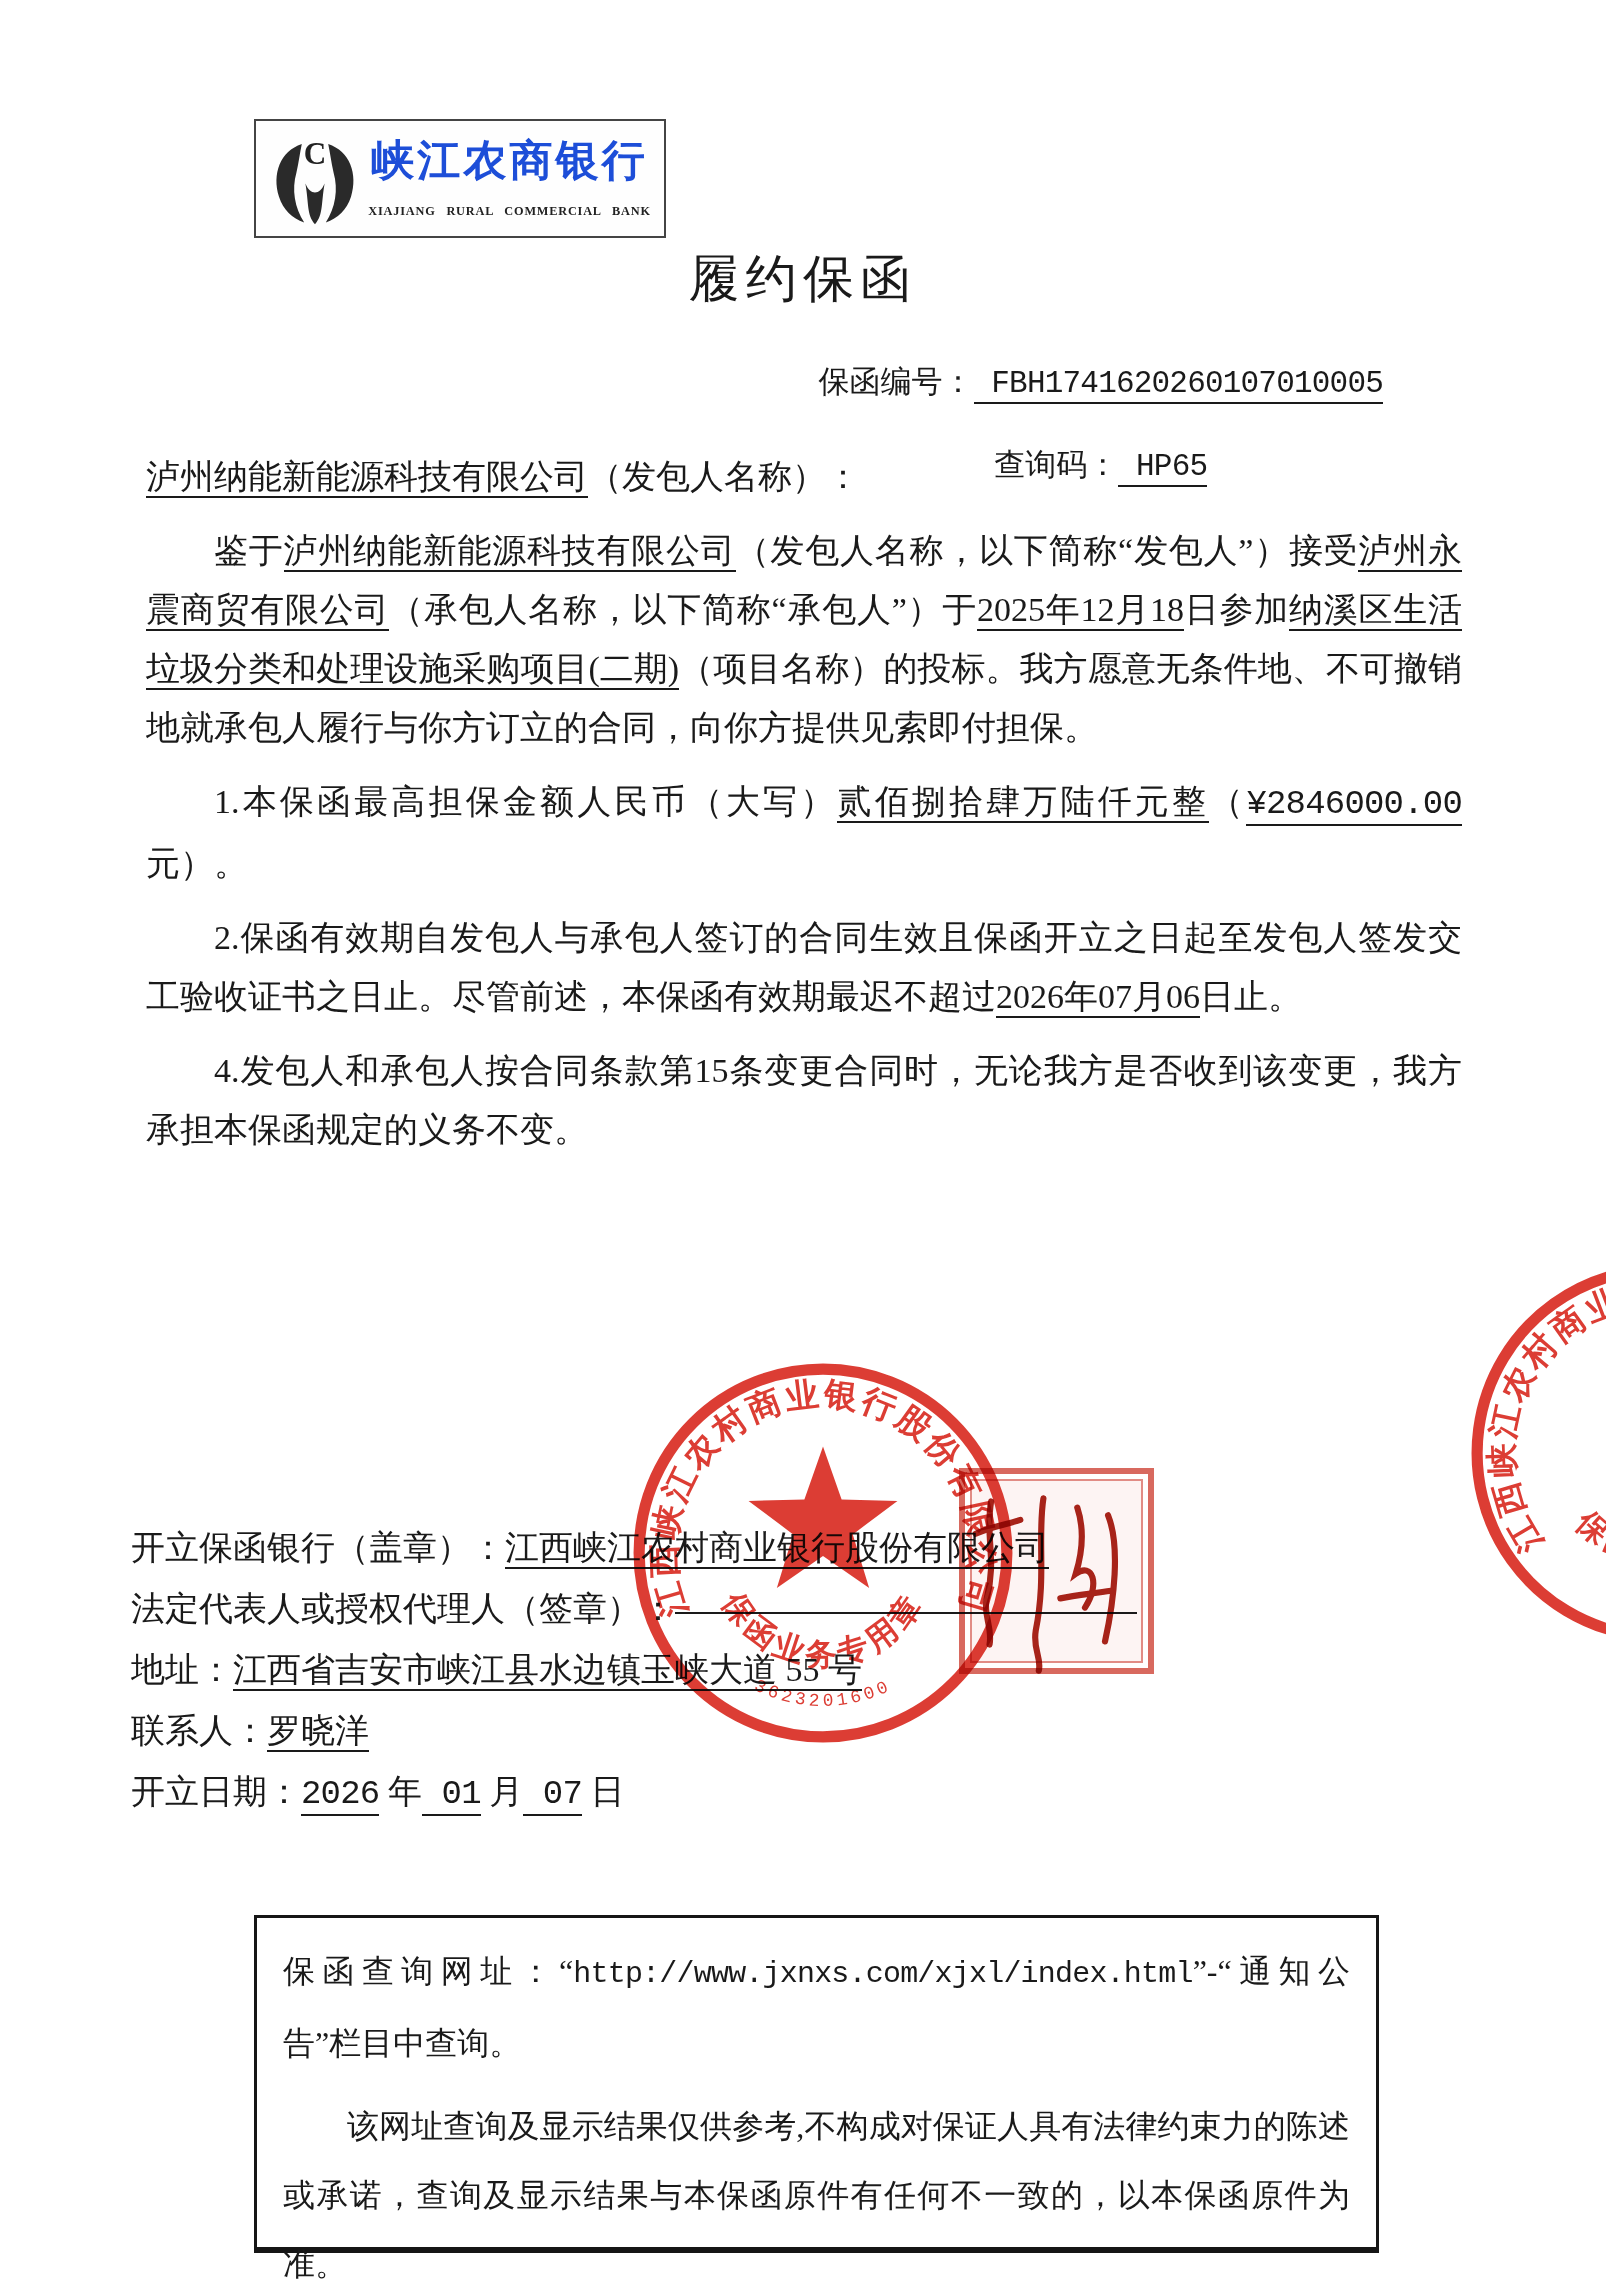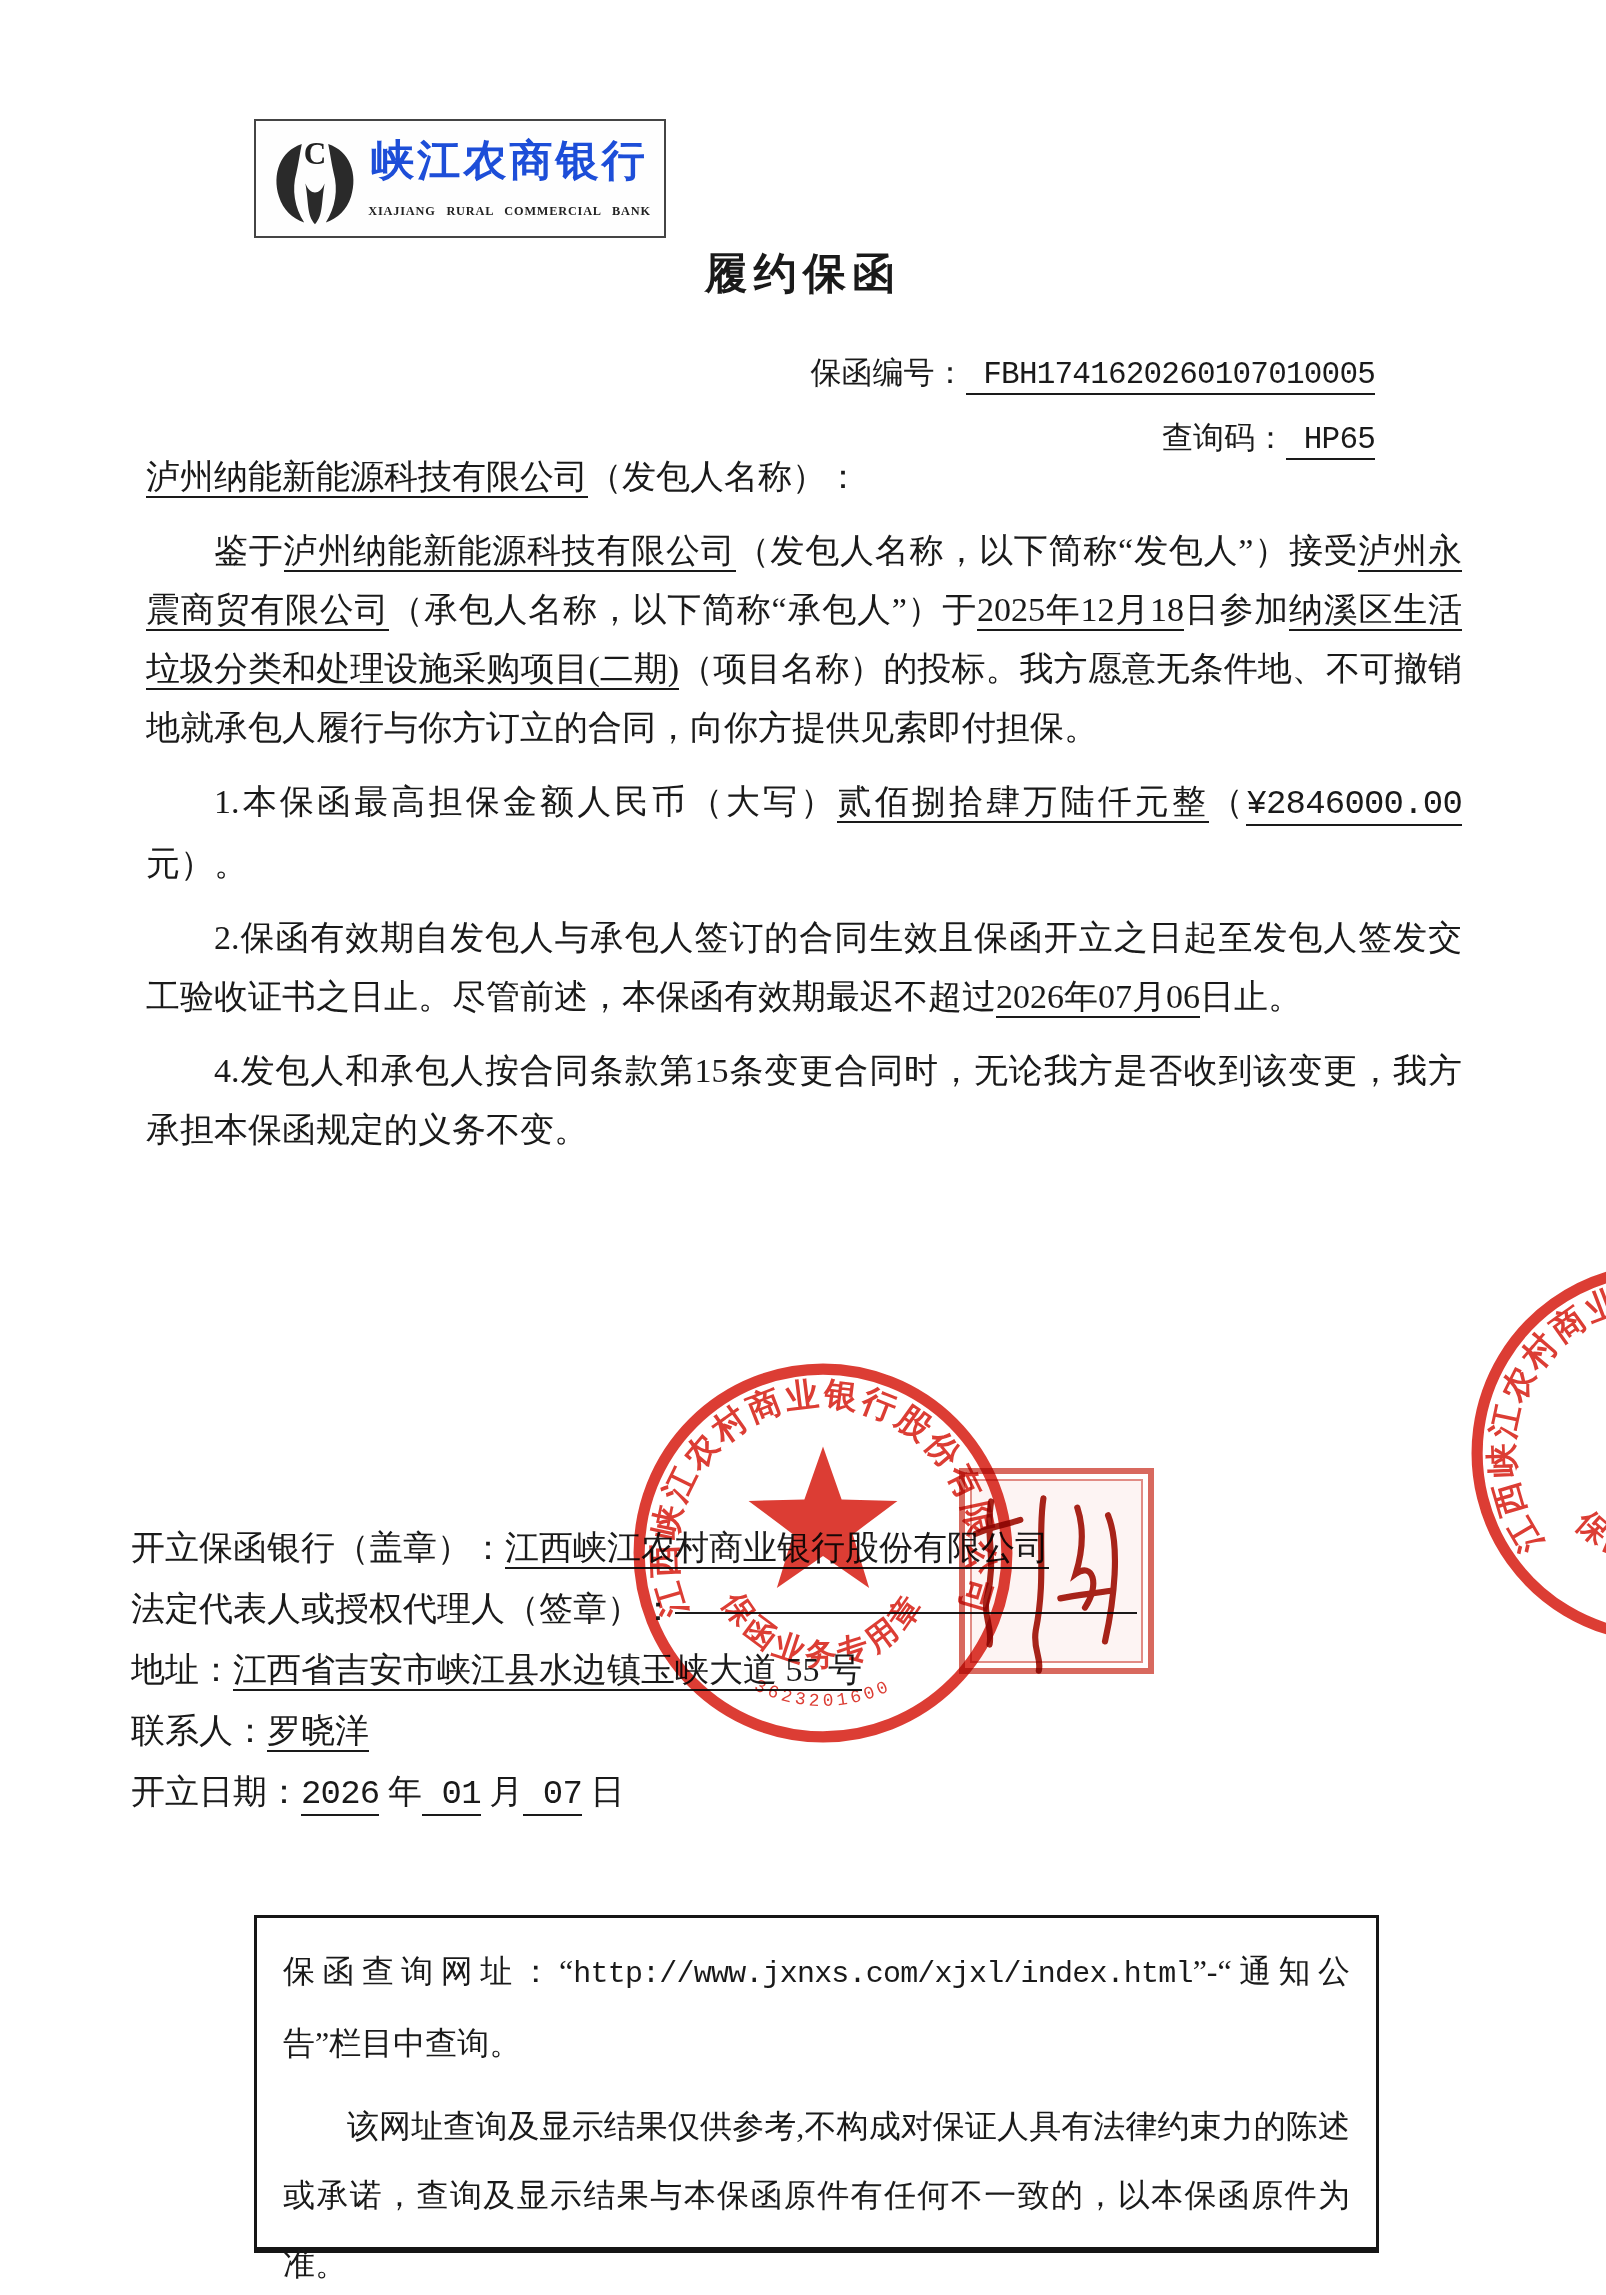--- a/index.html
+++ b/index.html
@@ -19,23 +19,23 @@
     background:#fefefe;
   }
   .logo-icon{width:96px;height:100px;flex:0 0 auto;margin-left:10.8px;}
   .logo-text{flex:1;display:flex;flex-direction:column;align-items:center;margin-right:7.7px;}
   .logo-cn{font-size:43px;font-weight:700;letter-spacing:3.1px;color:#1d4ed8;line-height:1.05;white-space:nowrap;}
   .logo-en{font-size:12.3px;font-weight:700;letter-spacing:0.8px;word-spacing:7px;color:#222;
     font-family:Liberation Serif, serif;margin-top:20px;white-space:nowrap;}
   
   .doc-title{
     position:absolute;left:0;top:245px;width:100%;text-align:center;
-    font-size:43px;font-weight:700;letter-spacing:6.2px;
+    font-size:51px;font-weight:400;letter-spacing:6.2px;
   }
-  .ref-block{position:absolute;top:326px;right:231px;text-align:right;line-height:32px;font-size:31px;}
+  .ref-block{position:absolute;top:326px;right:223px;text-align:center;line-height:50px;font-size:31px;}
   
   .doc-body{position:absolute;left:131px;top:432px;width:1346px;font-size:34px;line-height:59px;text-align:justify;}
   .doc-body p{margin:15px;}
   .indent{text-indent:2em;}
   .u{border-bottom:2.3px solid #1a1a1a;padding-bottom:0.8px;}
   .mono{font-family:"Liberation Mono","DejaVu Sans Mono",monospace;letter-spacing:-0.8px;}
   .blank{display:inline-block;border-bottom:2.3px solid #1a1a1a;height:1em;vertical-align:baseline;}
   
   .doc-footer{position:absolute;left:131px;top:1517px;width:1269px;font-size:34px;line-height:61px;}
   .doc-footer p{margin:0;}

